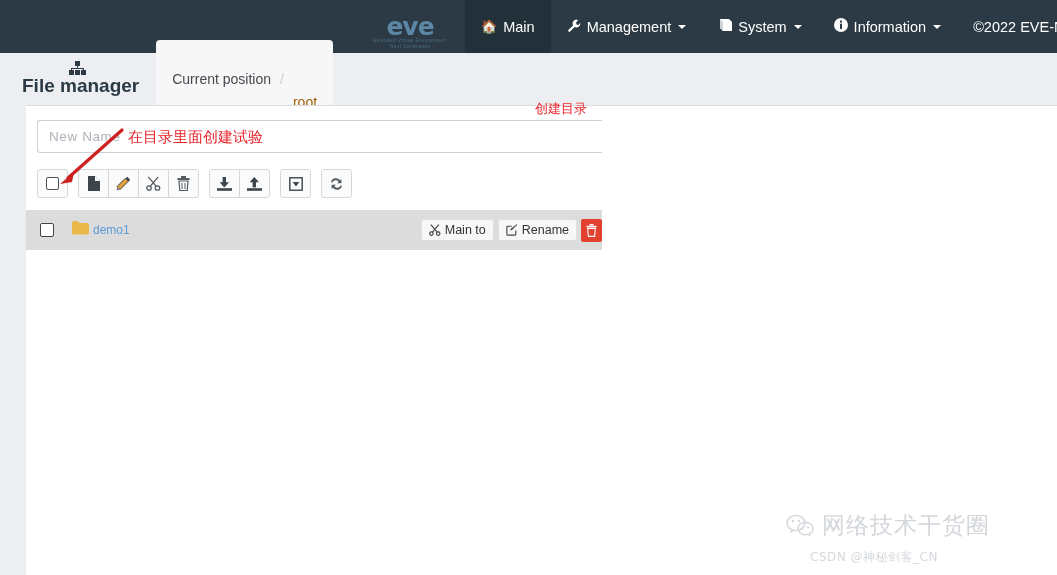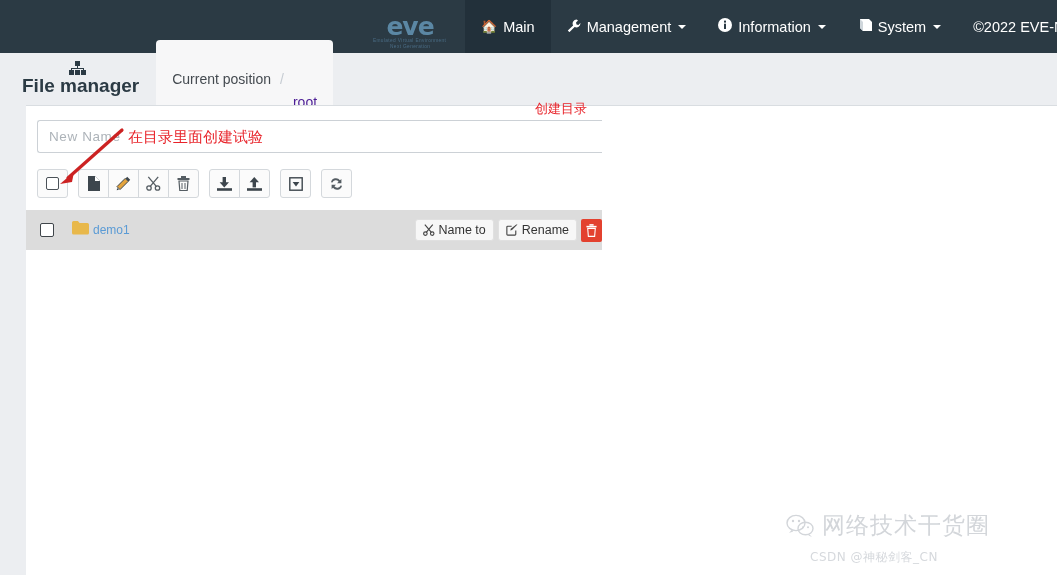--- a/index.html
+++ b/index.html
@@ -121,21 +121,21 @@
     margin-left: 17px;
     background: #f7f7f8;
     border-radius: 4px;
     padding: 8px 16px;
     font-size: 14px;
     color: #444a50;
     display: flex; align-items: center;
     gap: 9px;
   }
   #breadcrumb .sep { color: #c6ccd2; }
-  #breadcrumb .crumb-link { color: #4c1d95; cursor: pointer; margin-top: 46px; }
+  #breadcrumb .crumb-link { color: #a16207; cursor: pointer; margin-top: 46px; }
 
   
   #panel {
     position: absolute;
     left: 26px; top: 105px;
     width: 1031px; height: 470px;
     background: #ffffff;
     border-top: 1px solid #d9dde1;
   }
 
@@ -322,38 +322,38 @@
         <svg width="14" height="13" viewBox="0 0 14 13">
             <path d="M9.6.5a4 4 0 0 0-3.5 5.9L.8 11.6l1.6 1.6 5.2-5.3A4 4 0 0 0 13.4 4l-2 2-1.9-.5-.5-1.9 2-2A4 4 0 0 0 9.6.5z" fill="#fff"></path>
           </svg>
       </span>
       <span>Management</span>
       <span class="caret"></span>
     </div>
 
     <div class="nav-item">
       <span class="nav-ico">
+        <svg width="14" height="12" viewBox="0 0 14 12">
+            <path d="M2 0h9l3 3v9H5L2 9z" fill="#fff"></path>
+            <path d="M2 0 5 3v9L2 9z" fill="#cfd6db"></path>
+          </svg>
+      </span>
+      <span>System</span>
+      <span class="caret"></span>
+    </div>
+
+    <div class="nav-item">
+      <span class="nav-ico">
         <svg width="14" height="14" viewBox="0 0 14 14">
             <circle cx="7" cy="7" r="7" fill="#fff"></circle>
             <rect x="6" y="5.7" width="2" height="5.3" fill="#2b3a44"></rect>
             <rect x="6" y="2.6" width="2" height="2" fill="#2b3a44"></rect>
           </svg>
       </span>
       <span>Information</span>
-      <span class="caret"></span>
-    </div>
-
-    <div class="nav-item">
-      <span class="nav-ico">
-        <svg width="14" height="12" viewBox="0 0 14 12">
-            <path d="M2 0h9l3 3v9H5L2 9z" fill="#fff"></path>
-            <path d="M2 0 5 3v9L2 9z" fill="#cfd6db"></path>
-          </svg>
-      </span>
-      <span>System</span>
       <span class="caret"></span>
     </div>
 
     <div id="copyright">©2022 EVE-NG</div>
   </div>
 
   <div id="title-row">
     <div id="page-title">
       <span id="sitemap-icon">
         <i class="top"></i>
@@ -467,21 +467,21 @@
 
       <span id="row-actions">
         <span class="row-btn">
           <span class="ricon">
             <svg width="12" height="12" viewBox="0 0 15 15">
               <circle cx="3" cy="12" r="2.2" fill="none" stroke="#444" stroke-width="1.4"></circle>
               <circle cx="11.5" cy="12" r="2.2" fill="none" stroke="#444" stroke-width="1.4"></circle>
               <path d="M4 10.6 12.2.8M10.5 10.6 2.3.8" stroke="#444" stroke-width="1.4" fill="none"></path>
             </svg>
           </span>
-          <span>Name to</span>
+          <span>Main to</span>
         </span>
 
         <span class="row-btn">
           <span class="ricon">
             <svg width="12" height="12" viewBox="0 0 14 14">
               <path d="M11.4 7.6V12a1 1 0 0 1-1 1H2a1 1 0 0 1-1-1V3.6a1 1 0 0 1 1-1h4.6" fill="none" stroke="#444" stroke-width="1.3"></path>
               <path d="M13.4.6 7 7l-2 .6.6-2L12 .6z" fill="#444"></path>
             </svg>
           </span>
           <span>Rename</span>

